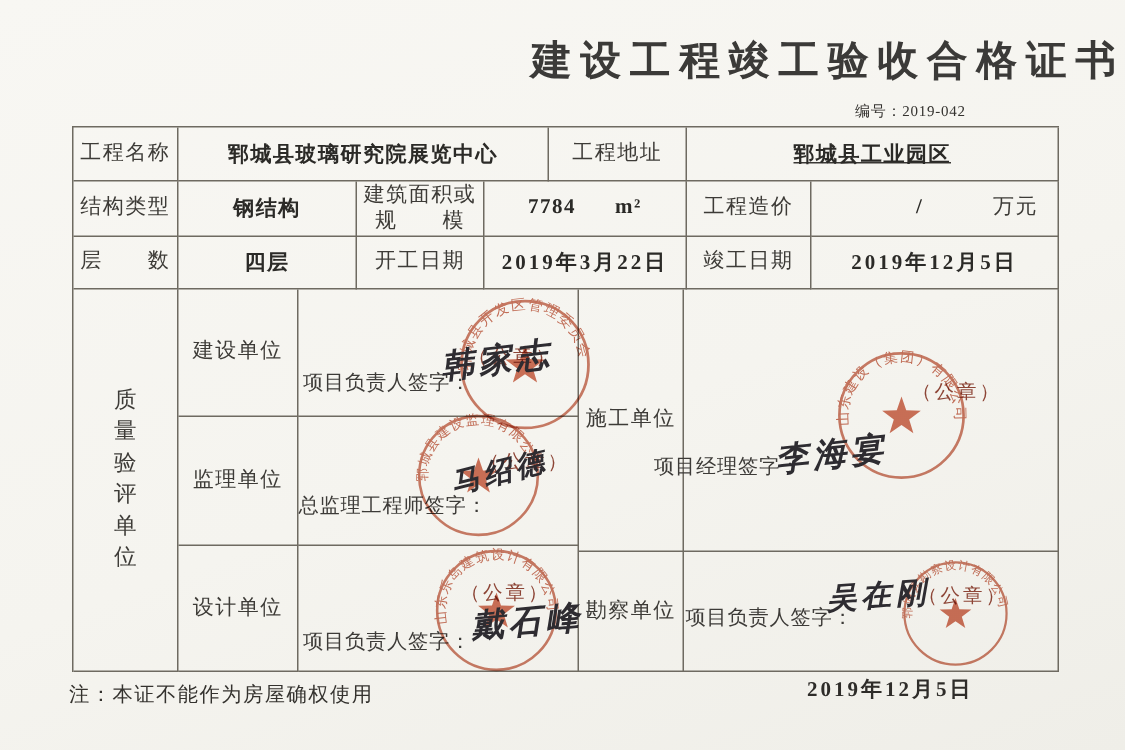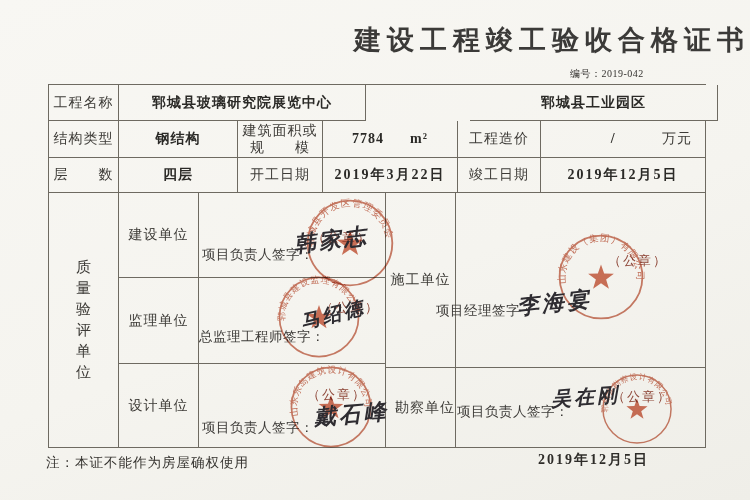--- a/index.html
+++ b/index.html
@@ -73,21 +73,24 @@
   <div class="doc-number">编号：2019-042</div>
 
   <div class="grid">
 
     <div class="cell" style="left:0;top:0;width:70px;height:36px;">
       <span class="lbl">工程名称</span>
     </div>
     <div class="cell" style="left:70px;top:0;width:247px;height:36px;justify-content:center;">
       <span class="val">郓城县玻璃研究院展览中心</span>
     </div>
-    <div class="cell" style="left:421px;top:0;width:248px;height:36px;">
+    <div class="cell" style="left:317px;top:0;width:92px;height:36px;">
+      <span class="lbl">工程地址</span>
+    </div>
+    <div class="cell" style="left:409px;top:0;width:248px;height:36px;text-decoration:underline;">
       <span class="val">郓城县工业园区</span>
     </div>
 
     <div class="cell" style="left:0;top:36px;width:70px;height:37px;">
       <span class="lbl">结构类型</span>
     </div>
     <div class="cell" style="left:70px;top:36px;width:119px;height:37px;">
       <span class="val">钢结构</span>
     </div>
     <div class="cell" style="left:189px;top:36px;width:85px;height:37px;">
@@ -146,21 +149,21 @@
     <div class="cell" style="left:70px;top:279px;width:80px;height:84px;">
       <span class="lbl">设计单位</span>
     </div>
     <div class="cell" style="left:150px;top:279px;width:187px;height:84px;"></div>
 
     <div class="cell" style="left:337px;top:108px;width:70px;height:175px;">
       <span class="lbl">施工单位</span>
     </div>
     <div class="cell" style="left:407px;top:108px;width:250px;height:175px;"></div>
 
-    <div class="cell" style="left:337px;top:283px;width:70px;height:80px;justify-content:flex-end;">
+    <div class="cell" style="left:337px;top:283px;width:70px;height:80px;">
       <span class="lbl">勘察单位</span>
     </div>
     <div class="cell" style="left:407px;top:283px;width:250px;height:80px;"></div>
   </div>
 
   <span class="seal-note" style="left:312px;top:229px;">（公章）</span>
   <span class="seal-note" style="left:320px;top:299px;">（公章）</span>
   <span class="seal-note" style="left:307px;top:386px;">（公章）</span>
   <span class="seal-note" style="left:608px;top:252px;">（公章）</span>
   <span class="seal-note" style="left:612px;top:388px;">（公章）</span>

